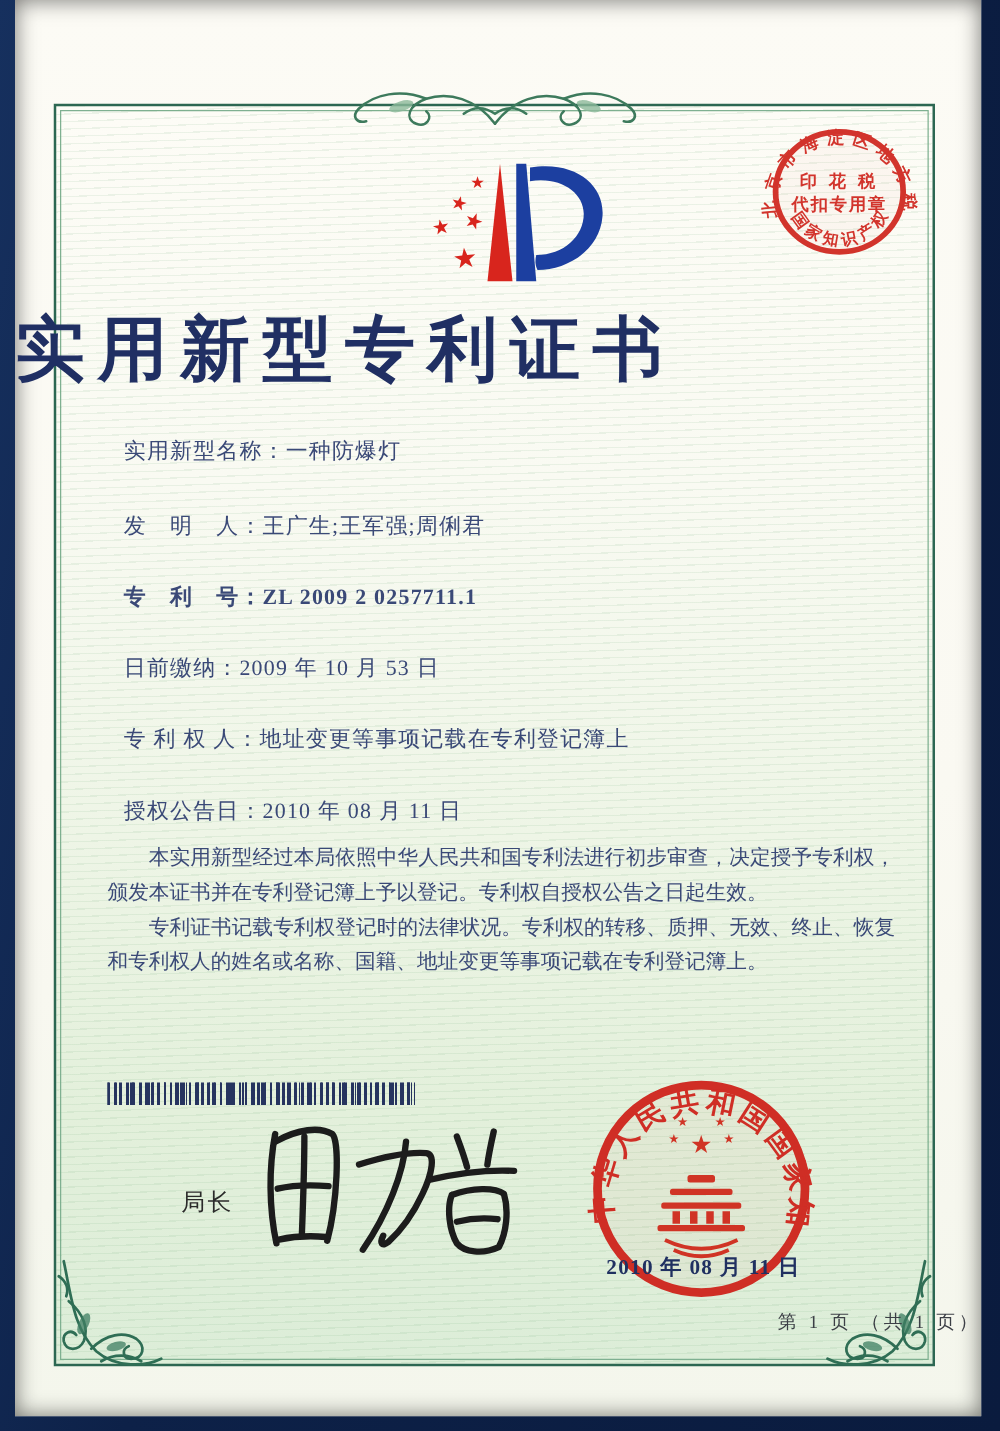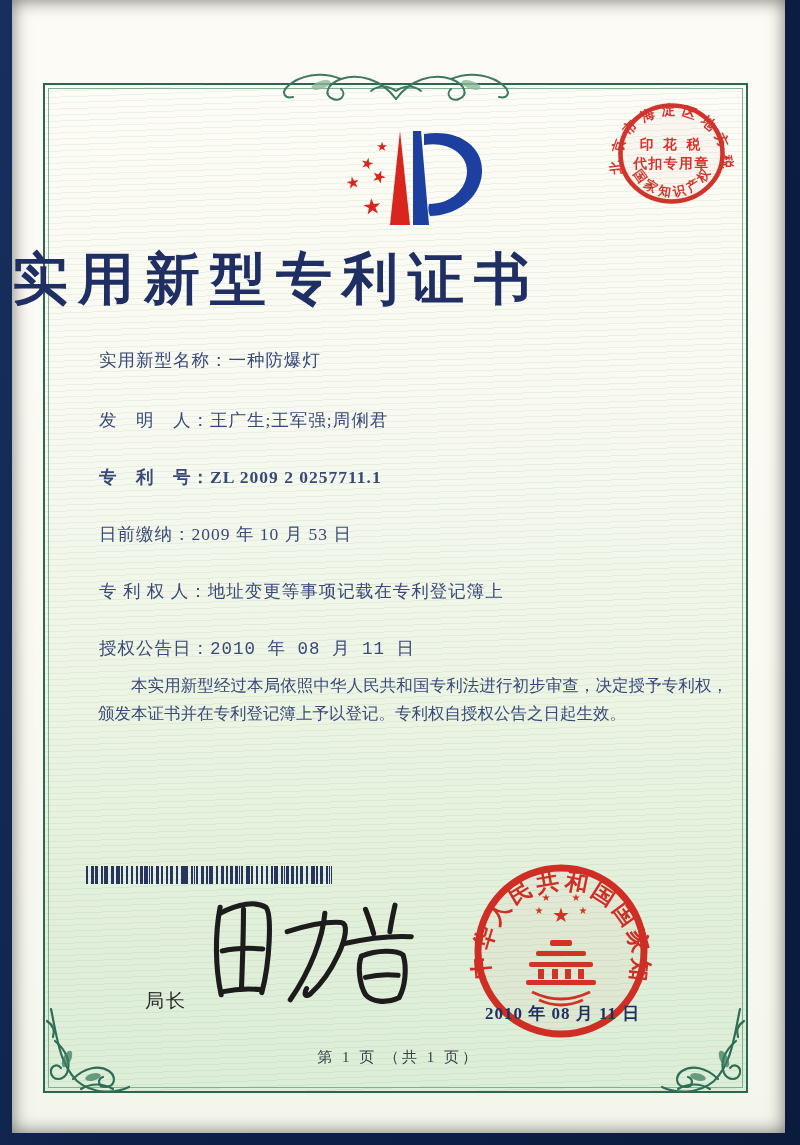--- a/index.html
+++ b/index.html
@@ -34,41 +34,41 @@
   .logo{position:absolute;left:322px;top:128px;width:160px;height:104px;z-index:4;}
   .logo .star{position:absolute;color:#d8251d;transform:translate(-50%,-50%);line-height:1;}
   .title{
     position:absolute;left:0;top:242px;width:100%;text-align:left;
     font-size:56px;font-weight:bold;color:#202f63;letter-spacing:10px;z-index:4;
   }
   .fields{position:absolute;left:76px;top:0;width:620px;z-index:4;}
   .field-row{position:absolute;left:11px;font-size:17.5px;color:#3a4977;letter-spacing:1px;white-space:nowrap;}
   .paras{
     position:absolute;left:74px;top:672px;width:630px;z-index:4;
-    font-size:16.5px;line-height:27.8px;color:#3a4977;text-align:justify;margin-left:12px;
+    font-size:16.5px;line-height:27.8px;color:#3a4977;text-align:justify;
   }
   .paras p{margin:0;text-indent:2em;}
   .barcode{
     position:absolute;left:74px;top:866px;width:246px;height:18px;z-index:4;
     background:
       repeating-linear-gradient(90deg,#26345f 0 2px,transparent 2px 5px),
       repeating-linear-gradient(90deg,#26345f 0 1px,transparent 1px 9px),
       repeating-linear-gradient(90deg,transparent 0 6px,#26345f 6px 8px,transparent 8px 13px);
   }
-  .sig-role{position:absolute;left:133px;top:988px;font-size:19px;color:#2a2a2a;letter-spacing:2px;z-index:5;}
+  .sig-role{position:absolute;left:133px;top:949px;font-size:19px;color:#2a2a2a;letter-spacing:2px;z-index:5;}
   .sig{position:absolute;left:180px;top:893px;width:225px;height:122px;z-index:5;}
   .visually-hidden{position:absolute;width:1px;height:1px;overflow:hidden;clip:rect(0 0 0 0);white-space:nowrap;}
   .seal-round{position:absolute;left:454px;top:856px;width:190px;height:190px;z-index:4;opacity:.95;}
   .seal-date{
     position:absolute;left:473px;top:1002px;font-size:17px;font-weight:bold;
     color:#203061;letter-spacing:1px;z-index:6;white-space:nowrap;
   }
   .seal-oval{position:absolute;left:586px;top:88px;width:148px;height:135px;z-index:4;opacity:.92;}
   .footer{
-    position:absolute;left:0;top:1048px;width:100%;text-align:center;
+    position:absolute;left:0;top:1048px;width:100%;text-align:right;
     font-size:15px;letter-spacing:3px;color:#3c3f46;z-index:4;
   }
   .seal-text{font-family:"Liberation Serif","DejaVu Serif",serif;font-weight:bold;}
 </style>
 </head>
 <body>
 
 <div class="paper">
 
   <div class="frame">
@@ -148,27 +148,28 @@
     </div>
     <div class="field-row" style="top:465px;font-weight:bold;">
       <span>专　利　号：</span><span>ZL 2009 2 0257711.1</span>
     </div>
     <div class="field-row" style="top:522px;">
       <span>日前缴纳：</span><span>2009 年 10 月 53 日</span>
     </div>
     <div class="field-row" style="top:579px;">
       <span>专 利 权 人：</span><span>地址变更等事项记载在专利登记簿上</span>
     </div>
-    <div class="field-row" style="top:636px;font-family:Liberation Mono, monospace;">
+    <div class="field-row" style="top:636px;">
       <span>授权公告日：</span><span>2010 年 08 月 11 日</span>
     </div>
   </div>
 
   <div class="paras">
     <p>本实用新型经过本局依照中华人民共和国专利法进行初步审查，决定授予专利权，颁发本证书并在专利登记簿上予以登记。专利权自授权公告之日起生效。</p>
+    <p>专利证书记载专利权登记时的法律状况。专利权的转移、质押、无效、终止、恢复和专利权人的姓名或名称、国籍、地址变更等事项记载在专利登记簿上。</p>
   </div>
 
   <div class="barcode"></div>
 
   <div class="sig-role">局长</div>
   <span class="visually-hidden">田力普</span>
   <div class="sig">
     <svg width="225" height="122" viewBox="0 0 220 120">
       <g stroke="#1c1c1c" stroke-width="5" fill="none" stroke-linecap="round" stroke-linejoin="round">
         <path d="M27,14 C22,40 22,72 28,100"></path>

